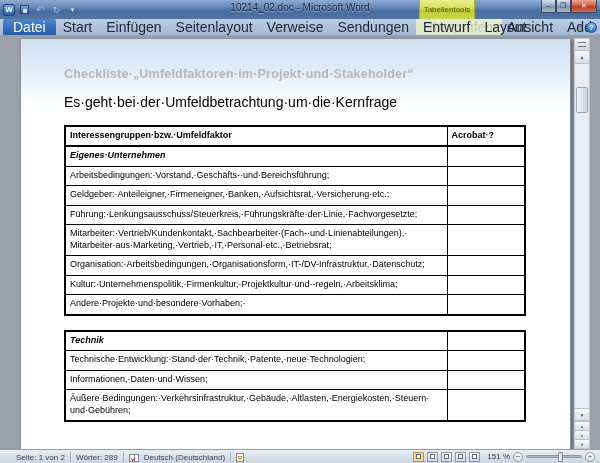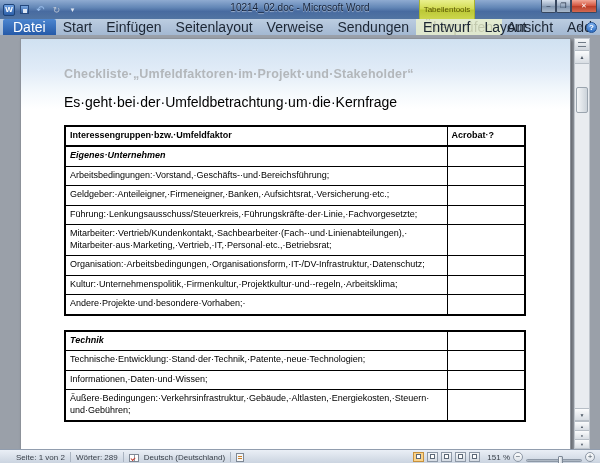--- a/index.html
+++ b/index.html
@@ -79,21 +79,21 @@
   .statusbar { position:absolute; left:0; bottom:0; width:600px; height:14px;
     background:linear-gradient(180deg,#eaeff6,#cbd4e0); border-top:1px solid #919dae;
     display:flex; align-items:center; font-size:8px; color:#39404a; }
   .sb-left { display:flex; align-items:flex-end; gap:5px; padding-left:16px; }
   .sb-sep { width:1px; height:10px; background:#aab4c1; }
   .book-icon { width:10px; height:8px; background:#fdfdfd; border:1px solid #7e8894; position:relative; }
   .book-icon::before { content:""; position:absolute; left:4px; top:0; width:1px; height:100%; background:#8e98a4; }
   .book-icon::after { content:""; position:absolute; left:1px; top:2px; width:3px; height:2px; border-left:1px solid #c23a2b; border-bottom:1px solid #c23a2b; transform:rotate(-45deg); }
   .macro-icon { width:8px; height:9px; background:#f4f6f8; border:1px solid #7e8894; position:relative; }
   .macro-icon::after { content:""; position:absolute; left:1px; top:2px; width:4px; height:1px; background:#c77f2a; box-shadow:0 2px 0 #c77f2a; }
-  .sb-right { margin-left:auto; display:flex; align-items:flex-end; gap:3px; padding-right:5px; }
+  .sb-right { margin-left:auto; display:flex; align-items:center; gap:3px; padding-right:5px; }
   .view-btn { width:11px; height:10px; border:1px solid #8d98a6; background:linear-gradient(#f6f8fa,#d4dbe3);
     display:flex; align-items:center; justify-content:center; }
   .view-btn.active { background:#fbd38a; border-color:#c7913c; }
   .view-ico { width:5px; height:5px; background:#fff; border:1px solid #5c6876; }
   .zoom-label { margin-left:4px; }
   .zoom-minus,.zoom-plus { width:10px; height:10px; border-radius:50%; border:1px solid #8d98a6;
     background:linear-gradient(#fdfefe,#dce2e9); color:#4a5663; font-size:8px; line-height:8px; text-align:center; }
   .zoom-track { position:relative; width:56px; height:3px; background:#aeb8c4; border:1px solid #8d98a6; border-radius:2px; }
   .zoom-thumb { position:absolute; left:58%; top:-4px; width:5px; height:10px; background:linear-gradient(90deg,#fdfefe,#c9d1da);
     border:1px solid #7d8896; border-radius:1px; }

